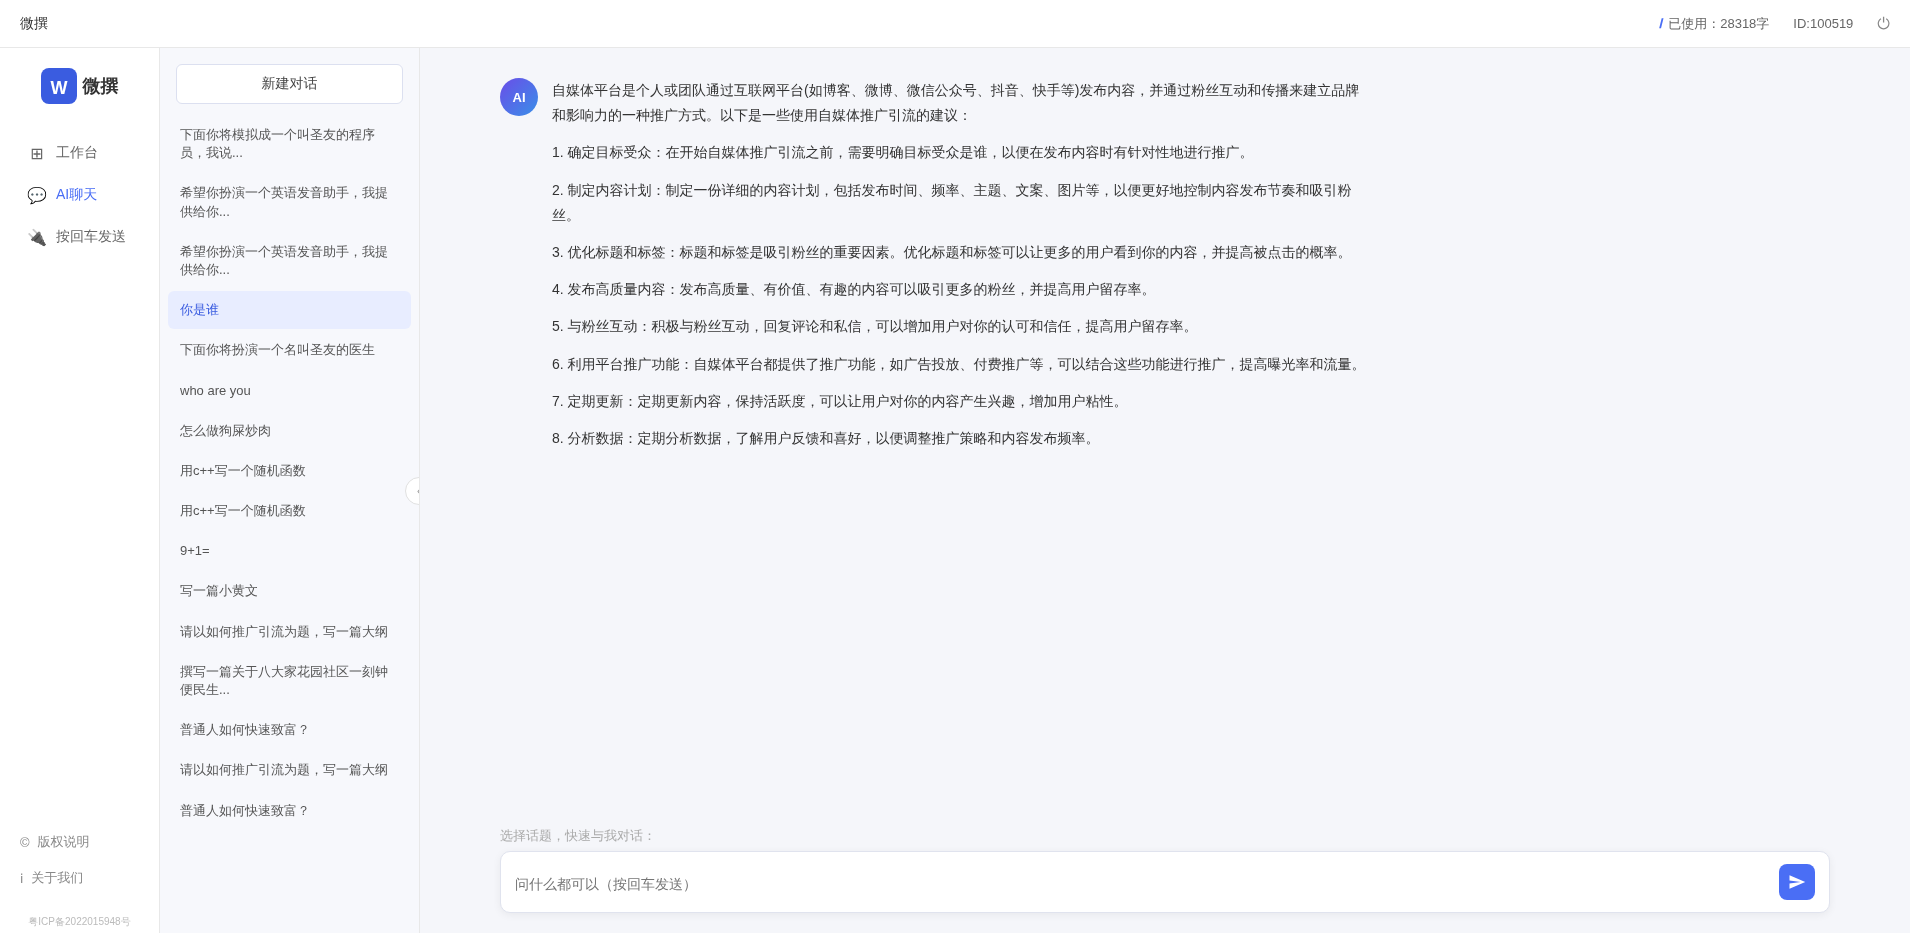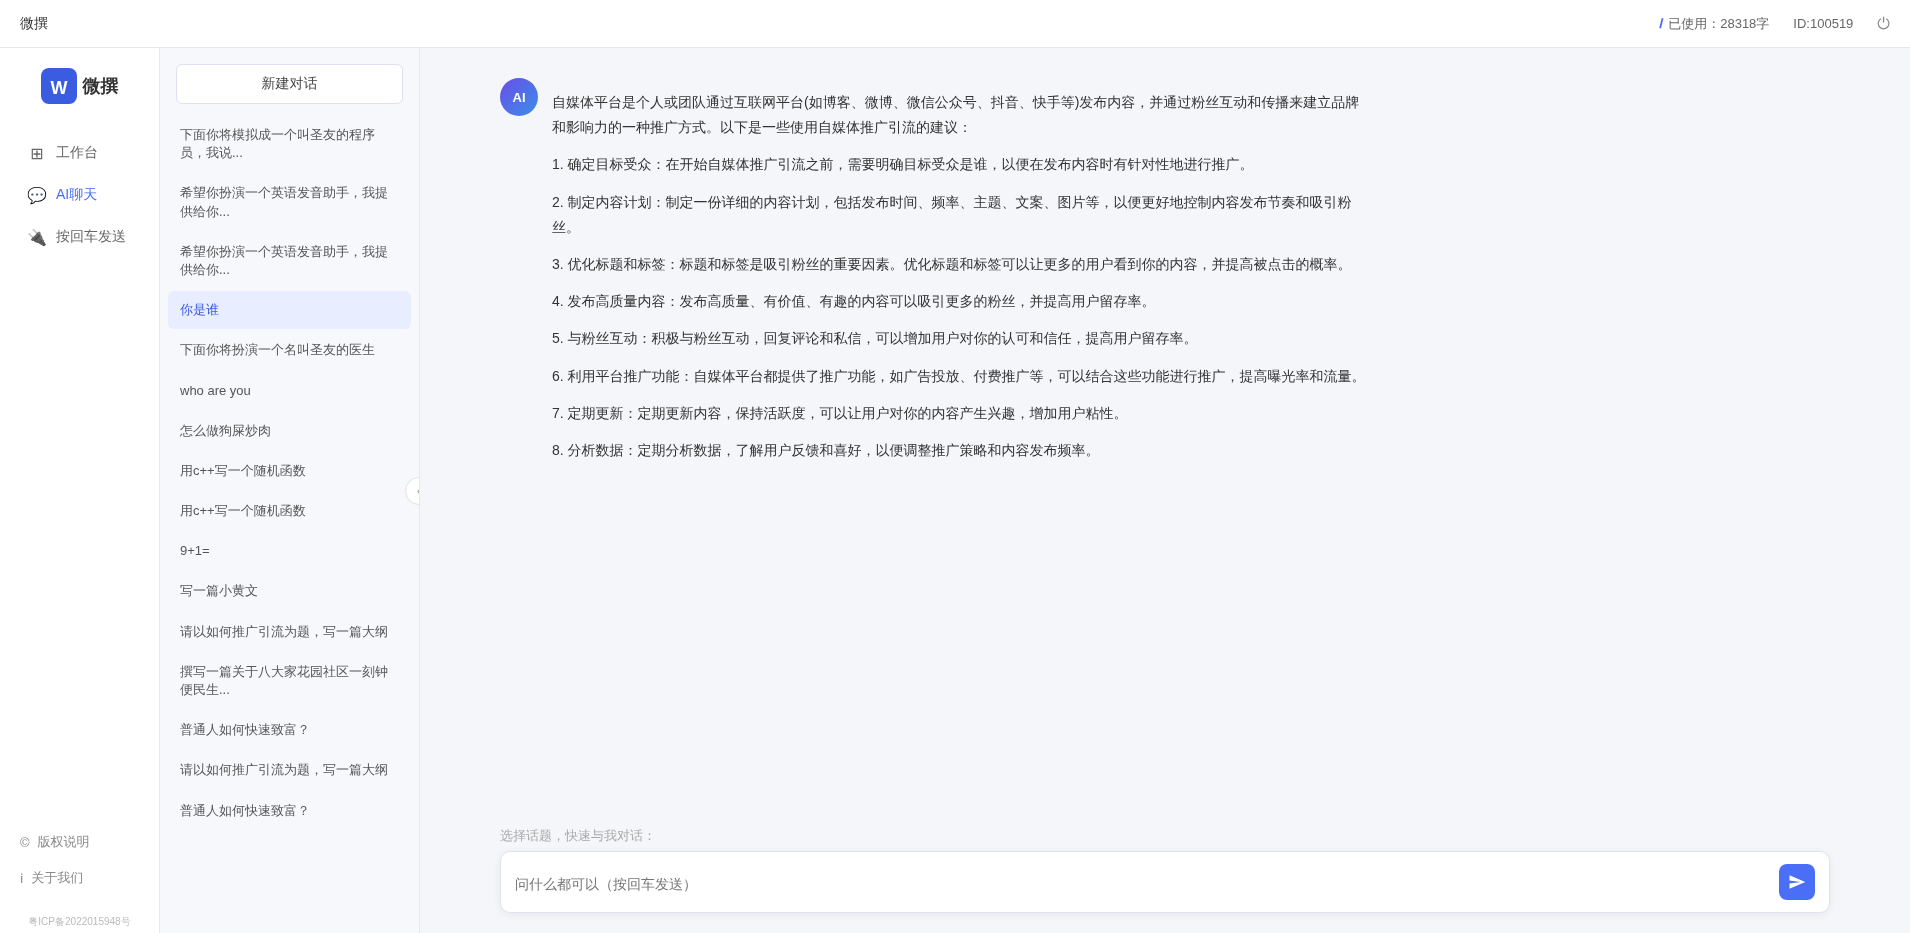--- a/index.html
+++ b/index.html
@@ -239,21 +239,20 @@
       background: #fff;
       border-radius: 8px;
       padding: 10px 14px;
       box-shadow: 0 1px 4px rgba(0,0,0,0.06);
     }
     .message-bubble.ai-bubble {
       background: transparent;
     }
     .ai-bubble p {
       margin-bottom: 12px;
-      margin-top: 12px;
     }
     .ai-bubble p:last-child { margin-bottom: 0; }
 
     
     #quick-reply-bar {
       padding: 10px 80px 6px 80px;
       font-size: 13px;
       color: #aaa;
       flex-shrink: 0;
     }

